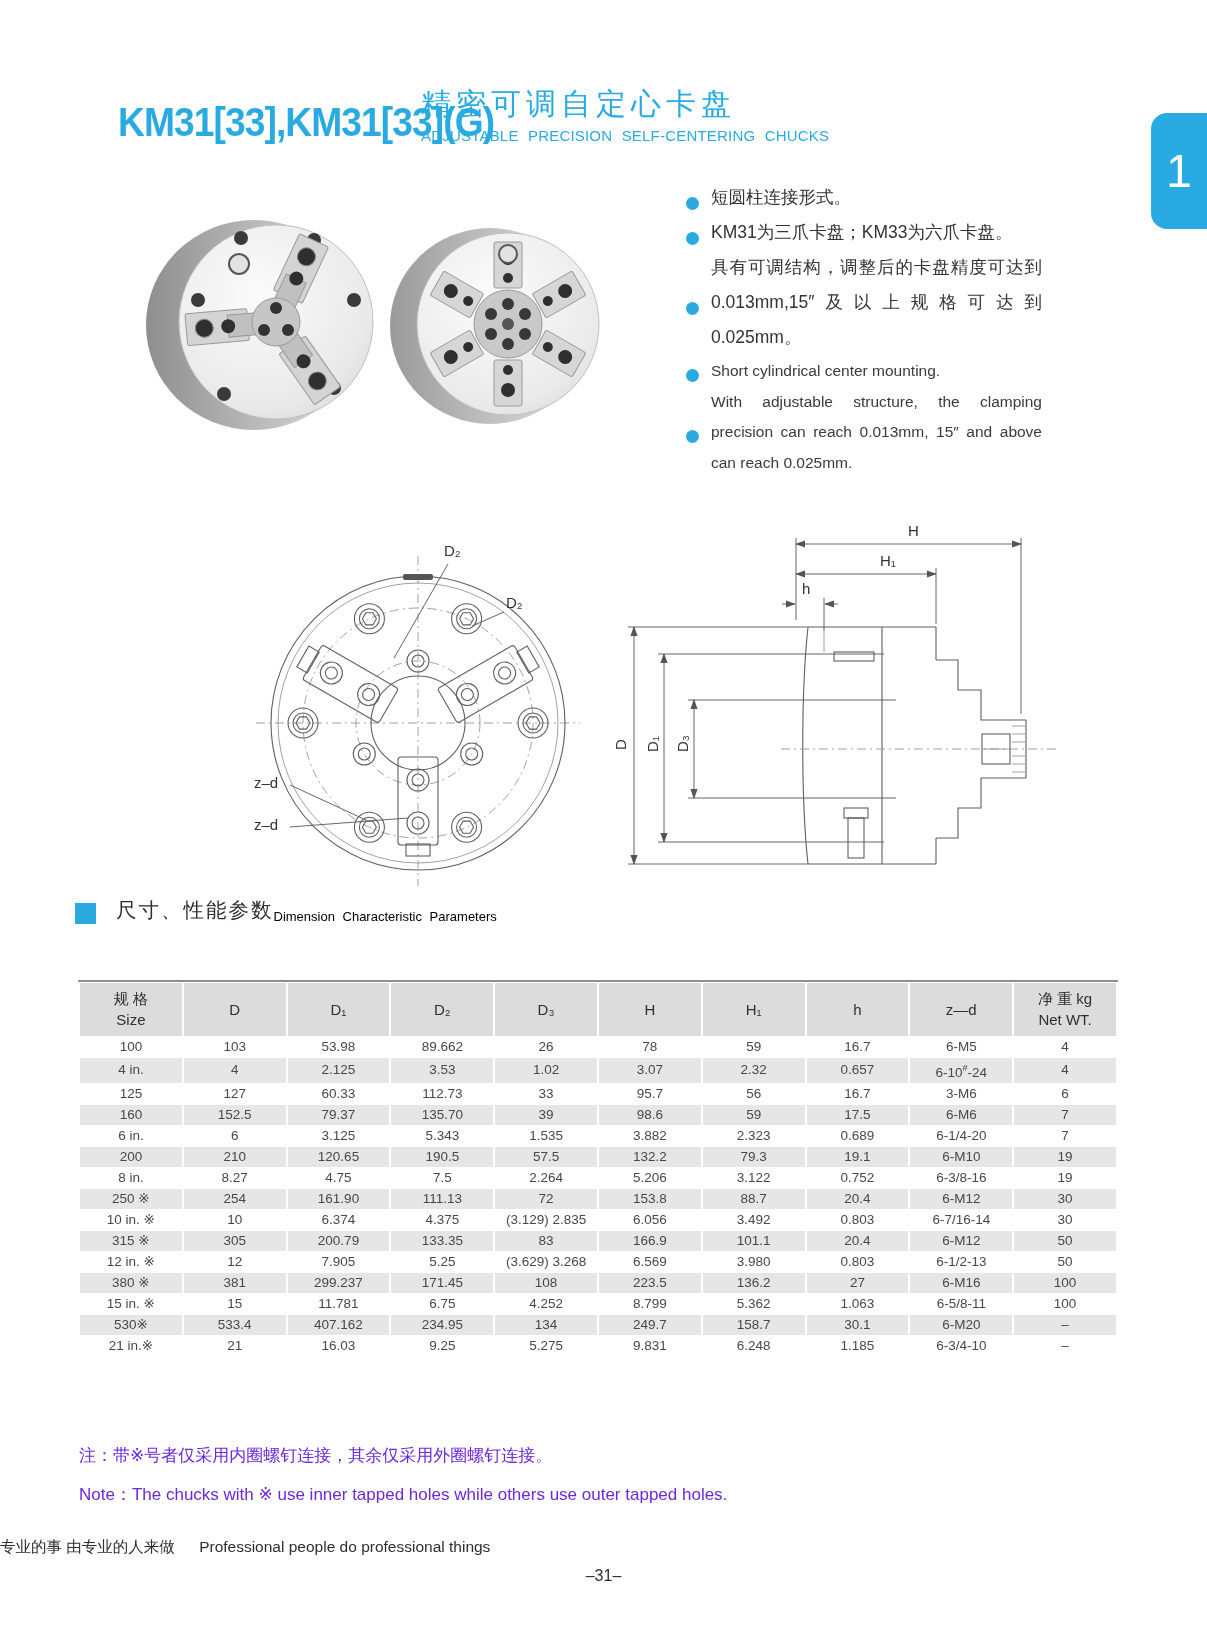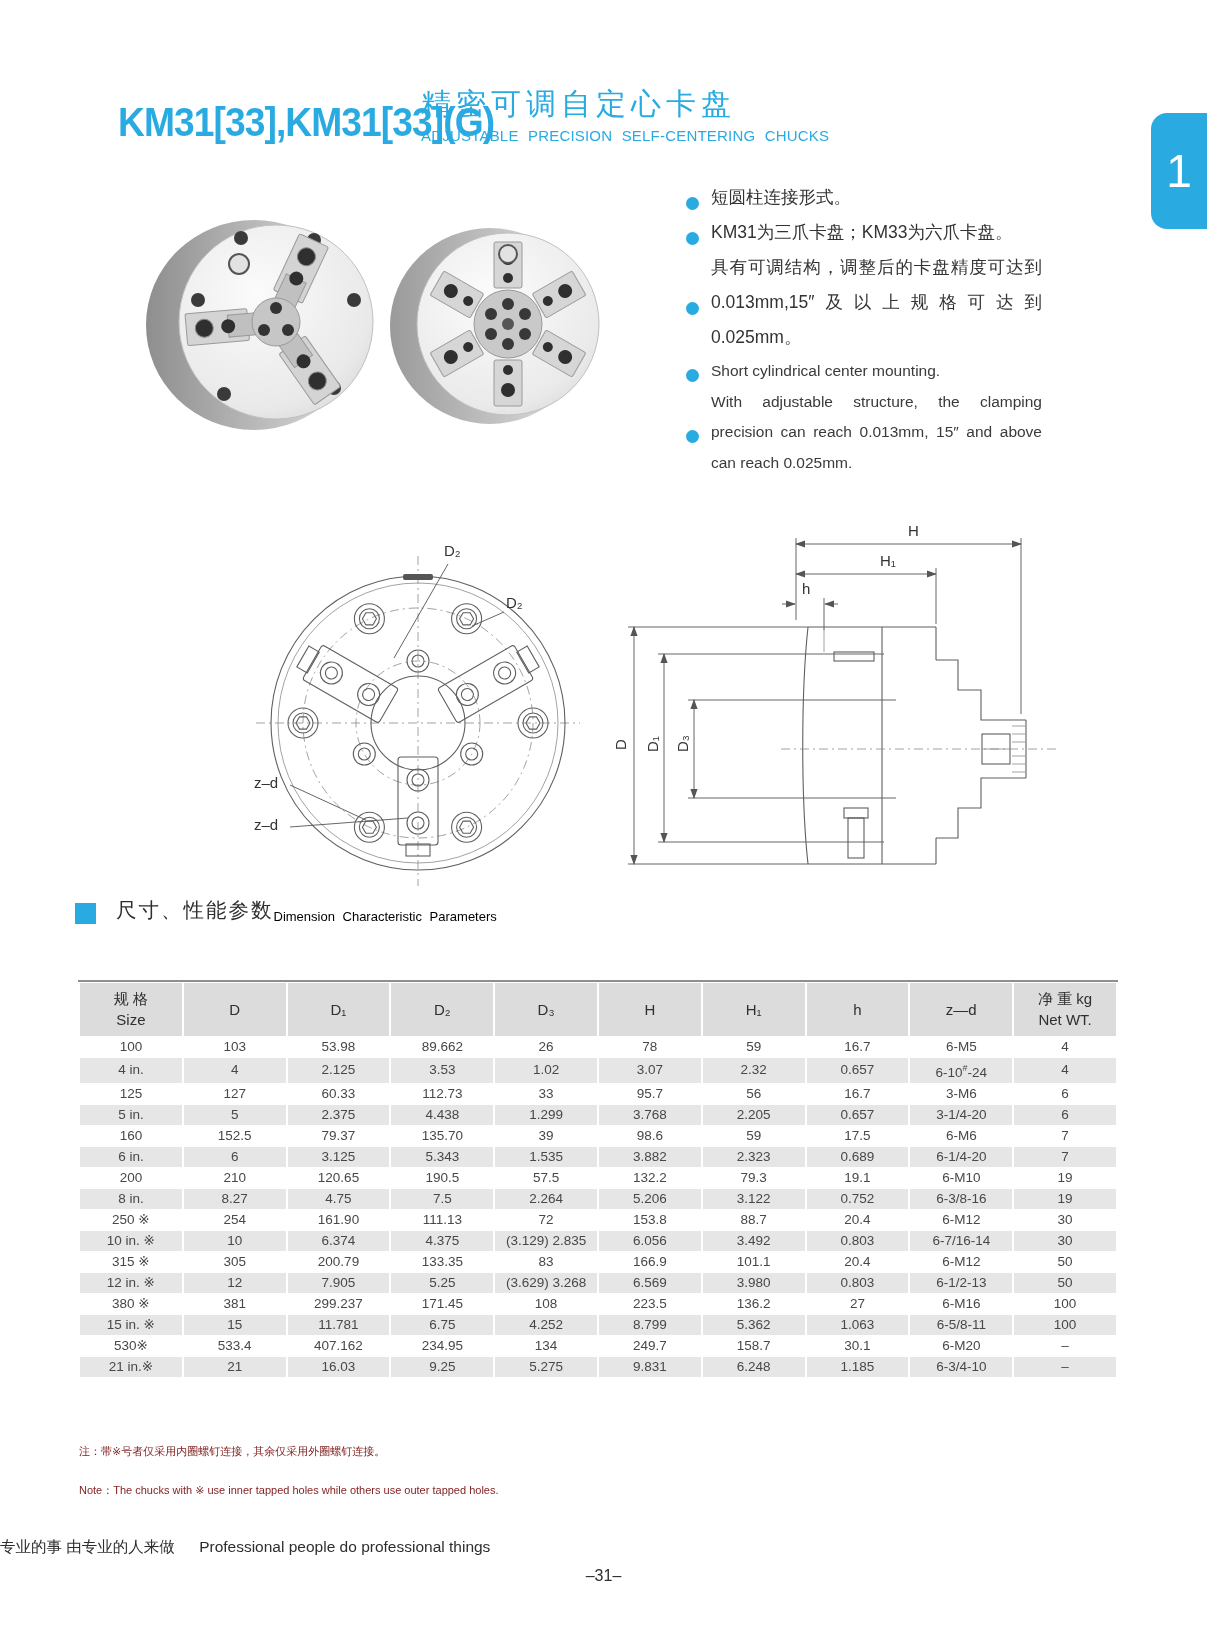--- a/index.html
+++ b/index.html
@@ -58,21 +58,21 @@
              border-collapse:separate;border-spacing:2px 1px}
   .table-top-rule{position:absolute;left:78px;top:980px;width:1040px;height:2px;background:#8f8f8f}
   .dim-table th{background:#dcdcdc;font-weight:normal;font-size:15px;color:#2f2f2f;
                 padding:5px 0 6px;line-height:1.4;text-align:center}
   .dim-table td{background:#fff;font-size:13.5px;color:#484848;text-align:center;
                 height:20px;line-height:20px;white-space:nowrap}
   .dim-table tbody tr:nth-child(even) td{background:#e6e6e6}
   .dim-table sup{font-size:9px;vertical-align:super}
 
   
-  .note{position:absolute;left:79px;font-size:11px;color:#7f1d1d;white-space:nowrap}
+  .note{position:absolute;left:79px;font-size:17px;color:#6d28d9;white-space:nowrap}
   .note-zh{top:1444px}
   .note-en{top:1483px}
   .footer{position:absolute;left:0;top:1537px;width:100%;text-align:left;font-size:15.5px;color:#2e2e2e}
   .footer .slogan-en{margin-left:20px}
   .page-number{position:absolute;left:0;top:1567px;width:100%;text-align:center;font-size:16px;color:#2e2e2e}
 </style>
 </head>
 <body>
 
 <div class="page">
@@ -433,32 +433,20 @@
           <td>60.33</td>
           <td>112.73</td>
           <td>33</td>
           <td>95.7</td>
           <td>56</td>
           <td>16.7</td>
           <td>3-M6</td>
           <td>6</td>
         </tr>
         <tr>
-          <td>5 in.</td>
-          <td>5</td>
-          <td>2.375</td>
-          <td>4.438</td>
-          <td>1.299</td>
-          <td>3.768</td>
-          <td>2.205</td>
-          <td>0.657</td>
-          <td>3-1/4-20</td>
-          <td>6</td>
-        </tr>
-        <tr>
           <td>160</td>
           <td>152.5</td>
           <td>79.37</td>
           <td>135.70</td>
           <td>39</td>
           <td>98.6</td>
           <td>59</td>
           <td>17.5</td>
           <td>6-M6</td>
           <td>7</td>

